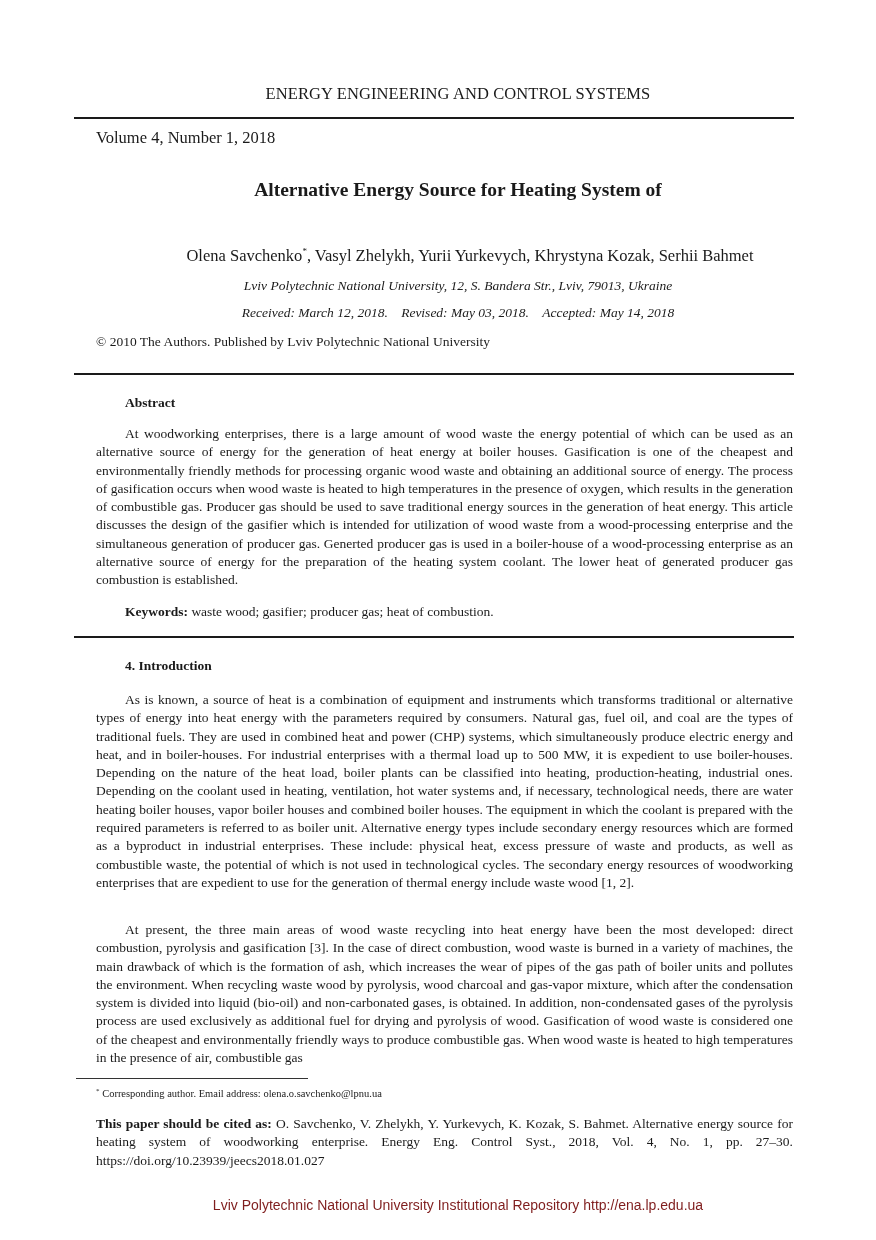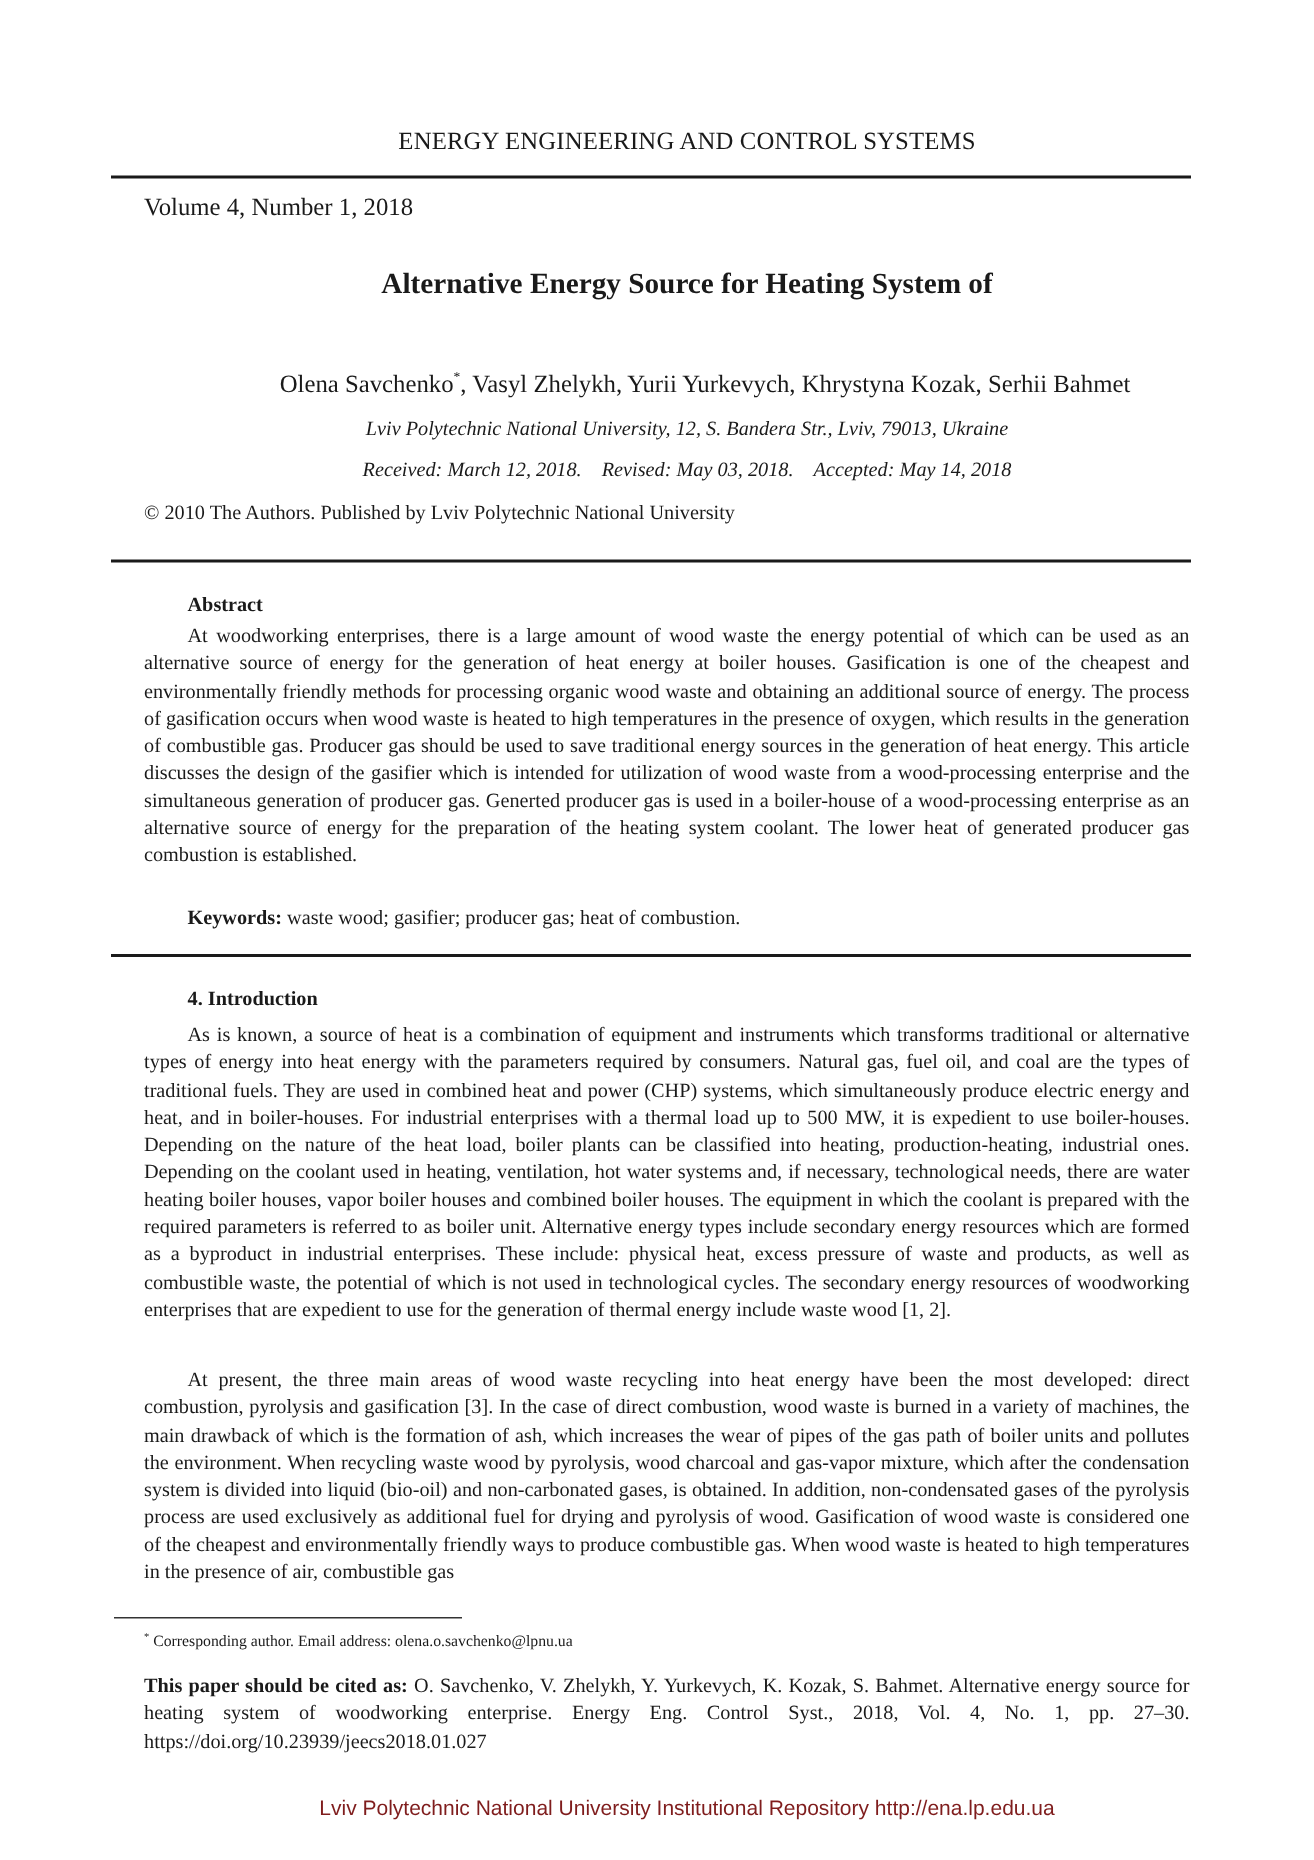--- a/index.html
+++ b/index.html
@@ -10,21 +10,21 @@
   .rule-thick { left: 74px; width: 700px; height: 2px; background: #1a1a1a; }
   .volume { left: 76px; top: 128px; font-size: 16.5px; }
   .title { left: 0; width: 876px; top: 177px; text-align: center; font-size: 19.5px; font-weight: bold; line-height: 26px; }
   .authors { left: 12px; width: 876px; top: 246px; text-align: center; font-size: 16.5px; }
   .authors sup { font-size: 9px; vertical-align: 7px; }
   .affil { left: 0; width: 876px; top: 278px; text-align: center; font-size: 13.5px; font-style: italic; }
   .dates { left: 0; width: 876px; top: 305px; text-align: center; font-size: 13.5px; font-style: italic; }
   .dates span { margin: 0 5px; }
   .copyright { left: 76px; top: 334px; font-size: 13.5px; }
   .heading { font-size: 13.5px; font-weight: bold; text-align: right; }
-  .para { left: 76px; width: 697px; font-size: 13.5px; line-height: 18.3px; text-align: justify; text-indent: 29px; }
+  .para { left: 76px; width: 697px; font-size: 13.5px; line-height: 18.3px; text-align: justify; text-indent: 29px; margin-top: 10px; }
   .keywords { left: 105px; top: 604px; font-size: 13.5px; }
   .keywords b { font-weight: bold; }
   .fn-rule { left: 76px; top: 1078px; width: 212px; height: 1px; background: #333; }
   .footnote { left: 76px; top: 1087px; font-size: 10.5px; }
   .footnote sup { font-size: 7px; vertical-align: 4px; }
   .cite { left: 76px; width: 697px; top: 1115px; font-size: 13.5px; line-height: 18.3px; text-align: justify; }
   .cite b { font-weight: bold; }
   .repo { left: 0; width: 876px; top: 1197px; text-align: center; font-family: "Liberation Sans", sans-serif; font-size: 14px; color: #7f1d1d; }
 </style>
 </head>

